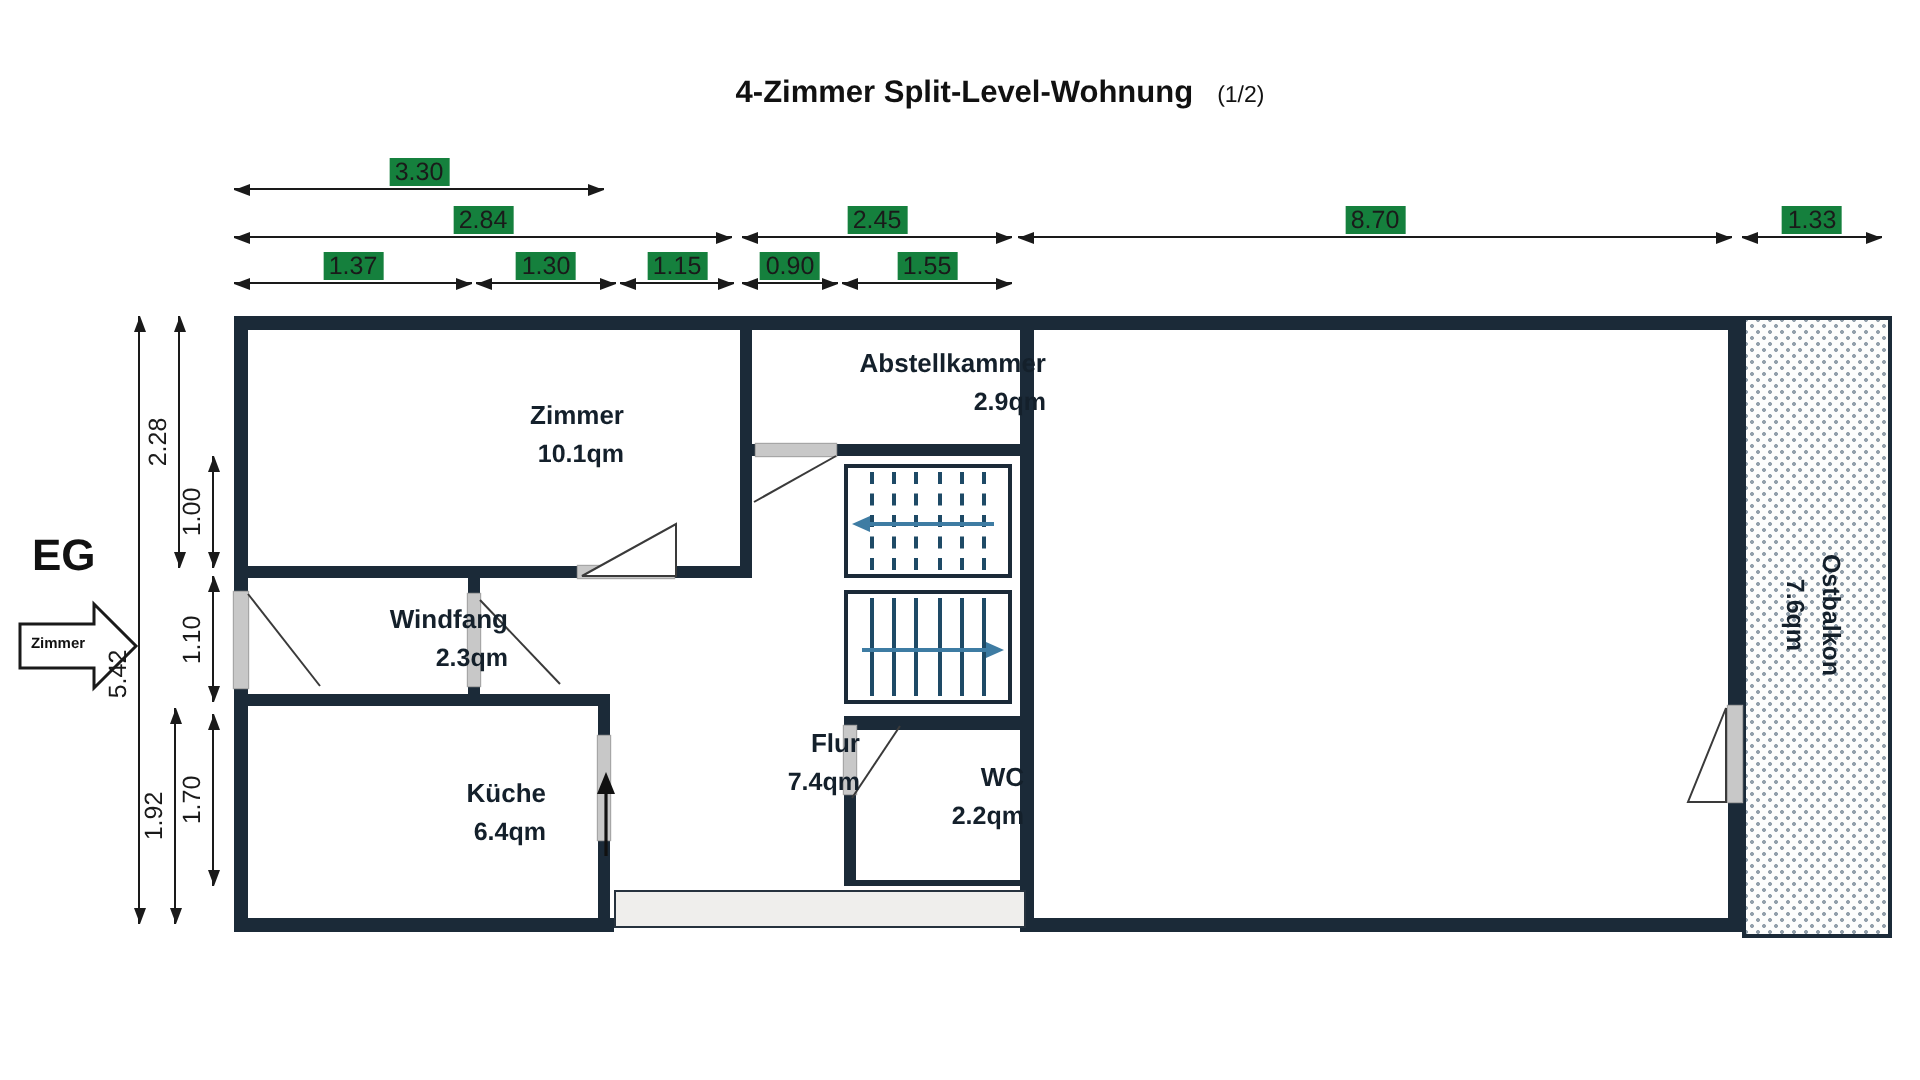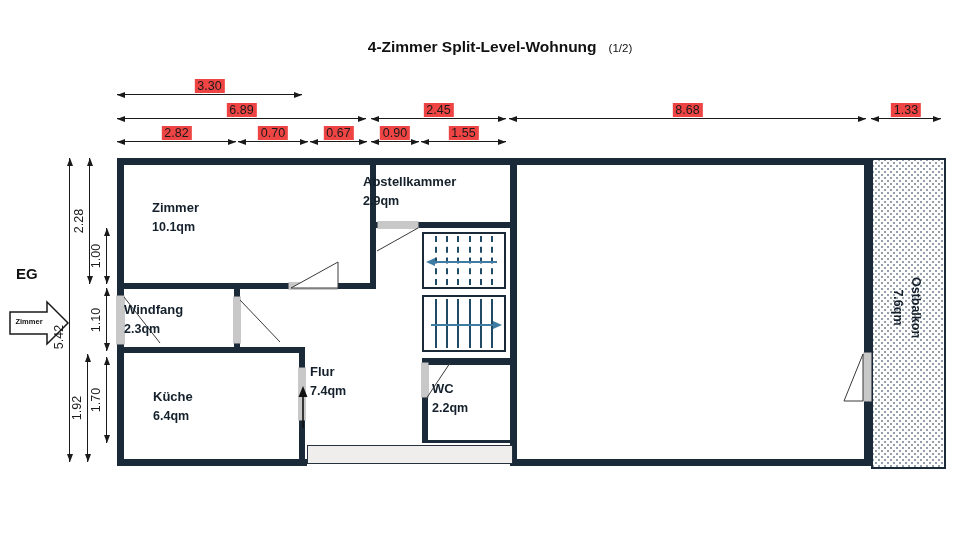--- a/index.html
+++ b/index.html
@@ -31,38 +31,38 @@
   .stair-lines div{width:0;height:100%;}
   .riser-dashed{border-left:2px dashed #1e4a66;}
   .riser-solid{border-left:2px solid #1e4a66;}
   .stair-arrow{position:absolute;top:50%;height:0;border-top:2px solid #3e7ca3;}
   .stair-arrow .head{position:absolute;width:0;height:0;border-top:4px solid transparent;border-bottom:4px solid transparent;top:-5px;}
   .arrow-left{left:10px;right:7px;}
   .arrow-left .head{left:-8px;border-right:9px solid #3e7ca3;}
   .arrow-right{left:7px;right:10px;}
   .arrow-right .head{right:-8px;border-left:9px solid #3e7ca3;}
   
-  .room-label{position:absolute;text-align:left;font-weight:bold;font-size:13px;color:#14202b;line-height:1.5;}
+  .room-label{position:absolute;text-align:right;font-weight:bold;font-size:13px;color:#14202b;line-height:1.5;}
   .room-label .l2{font-size:12.5px;}
   .balcony-label{position:absolute;left:846px;top:290px;width:120px;text-align:center;transform:rotate(90deg);font-weight:bold;color:#14202b;font-size:12.5px;line-height:1.4;}
   
   .dimh{position:absolute;height:0;}
   .dimh .dline{position:absolute;left:0;right:0;top:-0.75px;border-top:1.5px solid #1a1a1a;}
   .dimh .ah{position:absolute;width:0;height:0;border-top:3.2px solid transparent;border-bottom:3.2px solid transparent;top:-3.2px;}
   .dimh .ah.w{left:0;border-right:8.5px solid #1a1a1a;}
   .dimh .ah.e{right:0;border-left:8.5px solid #1a1a1a;}
-  .dimh .dlabel{position:absolute;left:50%;bottom:2.5px;transform:translateX(-50%);font-size:12.5px;white-space:nowrap;background:#ef4444;padding:0 3px;}
+  .dimh .dlabel{position:absolute;left:50%;bottom:2.5px;transform:translateX(-50%);font-size:12.5px;white-space:nowrap;background:#15803d;padding:0 3px;}
   .dimv{position:absolute;width:0;}
   .dimv .dline{position:absolute;top:0;bottom:0;left:-0.75px;border-left:1.5px solid #1a1a1a;}
   .dimv .ah{position:absolute;width:0;height:0;border-left:3.2px solid transparent;border-right:3.2px solid transparent;left:-3.2px;}
   .dimv .ah.n{top:0;border-bottom:8.5px solid #1a1a1a;}
   .dimv .ah.s{bottom:0;border-top:8.5px solid #1a1a1a;}
   .dimv .dlabel{position:absolute;top:50%;left:-11px;transform:translate(-50%,-50%) rotate(-90deg);font-size:12.5px;white-space:nowrap;}
   
-  .eg-label{position:absolute;left:16px;top:265px;font-size:15px;font-weight:bold;color:#111;}
+  .eg-label{position:absolute;left:16px;top:265px;font-size:22px;font-weight:bold;color:#111;}
   .eingang-text{position:absolute;left:10px;top:317px;width:38px;text-align:center;font-size:7.5px;font-weight:bold;color:#111;}
   .svg-overlay{position:absolute;left:0;top:0;pointer-events:none;}
 </style>
 </head>
 <body>
 
 <div class="canvas">
 
   <div class="title-bar">
     <span class="title-main">4-Zimmer Split-Level-Wohnung</span><span class="title-page">(1/2)</span>
@@ -168,57 +168,57 @@
   <div class="dimh" style="left:117px;top:95px;width:185px;">
     <span class="dline"></span>
       <span class="ah w"></span>
       <span class="ah e"></span>
     <span class="dlabel">3.30</span>
   </div>
   <div class="dimh" style="left:117px;top:119px;width:249px;">
     <span class="dline"></span>
       <span class="ah w"></span>
       <span class="ah e"></span>
-    <span class="dlabel">6.89</span>
+    <span class="dlabel">2.84</span>
   </div>
   <div class="dimh" style="left:371px;top:119px;width:135px;">
     <span class="dline"></span>
       <span class="ah w"></span>
       <span class="ah e"></span>
     <span class="dlabel">2.45</span>
   </div>
   <div class="dimh" style="left:509px;top:119px;width:357px;">
     <span class="dline"></span>
       <span class="ah w"></span>
       <span class="ah e"></span>
-    <span class="dlabel">8.68</span>
+    <span class="dlabel">8.70</span>
   </div>
   <div class="dimh" style="left:871px;top:119px;width:70px;">
     <span class="dline"></span>
       <span class="ah w"></span>
       <span class="ah e"></span>
     <span class="dlabel">1.33</span>
   </div>
   <div class="dimh" style="left:117px;top:142px;width:119px;">
     <span class="dline"></span>
       <span class="ah w"></span>
       <span class="ah e"></span>
-    <span class="dlabel">2.82</span>
+    <span class="dlabel">1.37</span>
   </div>
   <div class="dimh" style="left:238px;top:142px;width:70px;">
     <span class="dline"></span>
       <span class="ah w"></span>
       <span class="ah e"></span>
-    <span class="dlabel">0.70</span>
+    <span class="dlabel">1.30</span>
   </div>
   <div class="dimh" style="left:310px;top:142px;width:57px;">
     <span class="dline"></span>
       <span class="ah w"></span>
       <span class="ah e"></span>
-    <span class="dlabel">0.67</span>
+    <span class="dlabel">1.15</span>
   </div>
   <div class="dimh" style="left:371px;top:142px;width:48px;">
     <span class="dline"></span>
       <span class="ah w"></span>
       <span class="ah e"></span>
     <span class="dlabel">0.90</span>
   </div>
   <div class="dimh" style="left:421px;top:142px;width:85px;">
     <span class="dline"></span>
       <span class="ah w"></span>

